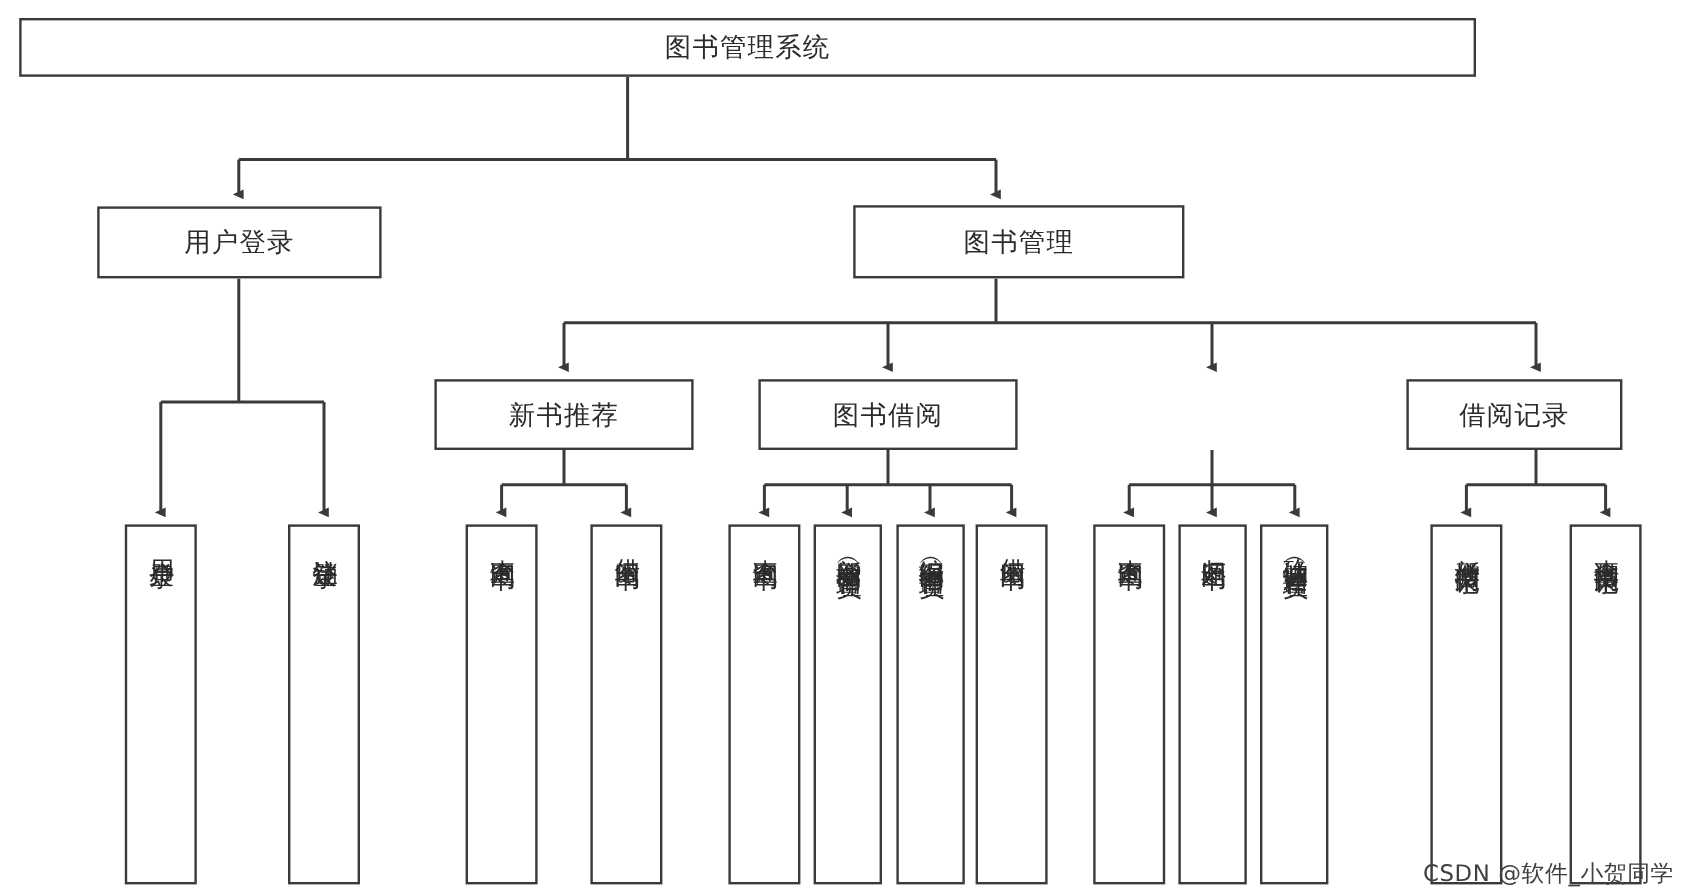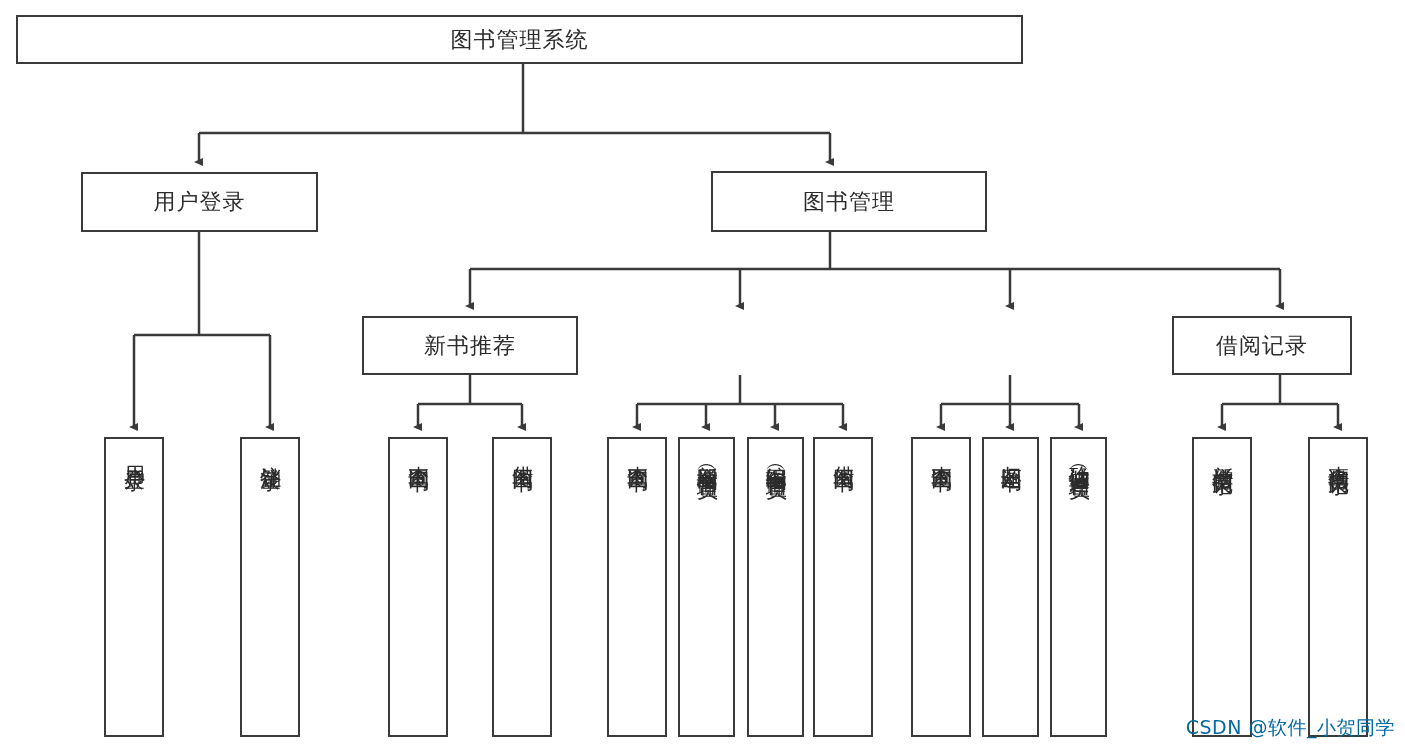--- a/index.html
+++ b/index.html
@@ -54,21 +54,21 @@
     color: #2b2b2b;
   }
   .node-title {
     font-size: 23px;
   }
   .watermark {
     position: absolute;
     right: 10px;
     bottom: 6px;
     font-size: 19px;
-    color: #0369a1;
+    color: #404040;
     letter-spacing: 0.5px;
     white-space: nowrap;
   }
 </style>
 </head>
 <body>
 
 <div id="canvas">
 
   <svg class="connectors" viewBox="0 0 1405 747" xmlns="http://www.w3.org/2000/svg">
@@ -114,33 +114,36 @@
       <path d="M1010,404 L1010,427" marker-end="url(#arrow)"></path>
       <path d="M1079,404 L1079,427" marker-end="url(#arrow)"></path>
 
       <path d="M1280,375 L1280,404"></path>
       <path d="M1222,404 L1338,404"></path>
       <path d="M1222,404 L1222,427" marker-end="url(#arrow)"></path>
       <path d="M1338,404 L1338,427" marker-end="url(#arrow)"></path>
     </g>
   </svg>
 
-  <div class="node horiz node-title" style="left:16px; top:15px; width:1007px; height:49px;">
+  <div class="node horiz node-title" style="left:16px; top:15px; width:1214px; height:49px;">
     <span>图书管理系统</span>
   </div>
 
   <div class="node horiz" style="left:81px; top:172px; width:237px; height:60px;">
     <span>用户登录</span>
   </div>
   <div class="node horiz" style="left:711px; top:171px; width:276px; height:61px;">
     <span>图书管理</span>
   </div>
 
   <div class="node horiz" style="left:362px; top:316px; width:216px; height:59px;align-items:center;">
     <span>新书推荐</span>
+  </div>
+  <div class="node horiz" style="left:632px; top:316px; width:216px; height:59px;">
+    <span>图书借阅</span>
   </div>
   <div class="node horiz" style="left:1172px; top:316px; width:180px; height:59px;">
     <span>借阅记录</span>
   </div>
 
   <div class="node vert" style="left:104px; top:437px; width:60px; height:300px;">
     <span class="vtext">用户登录</span>
   </div>
   <div class="node vert" style="left:240px; top:437px; width:60px; height:300px;">
     <span class="vtext">注销登录</span>

